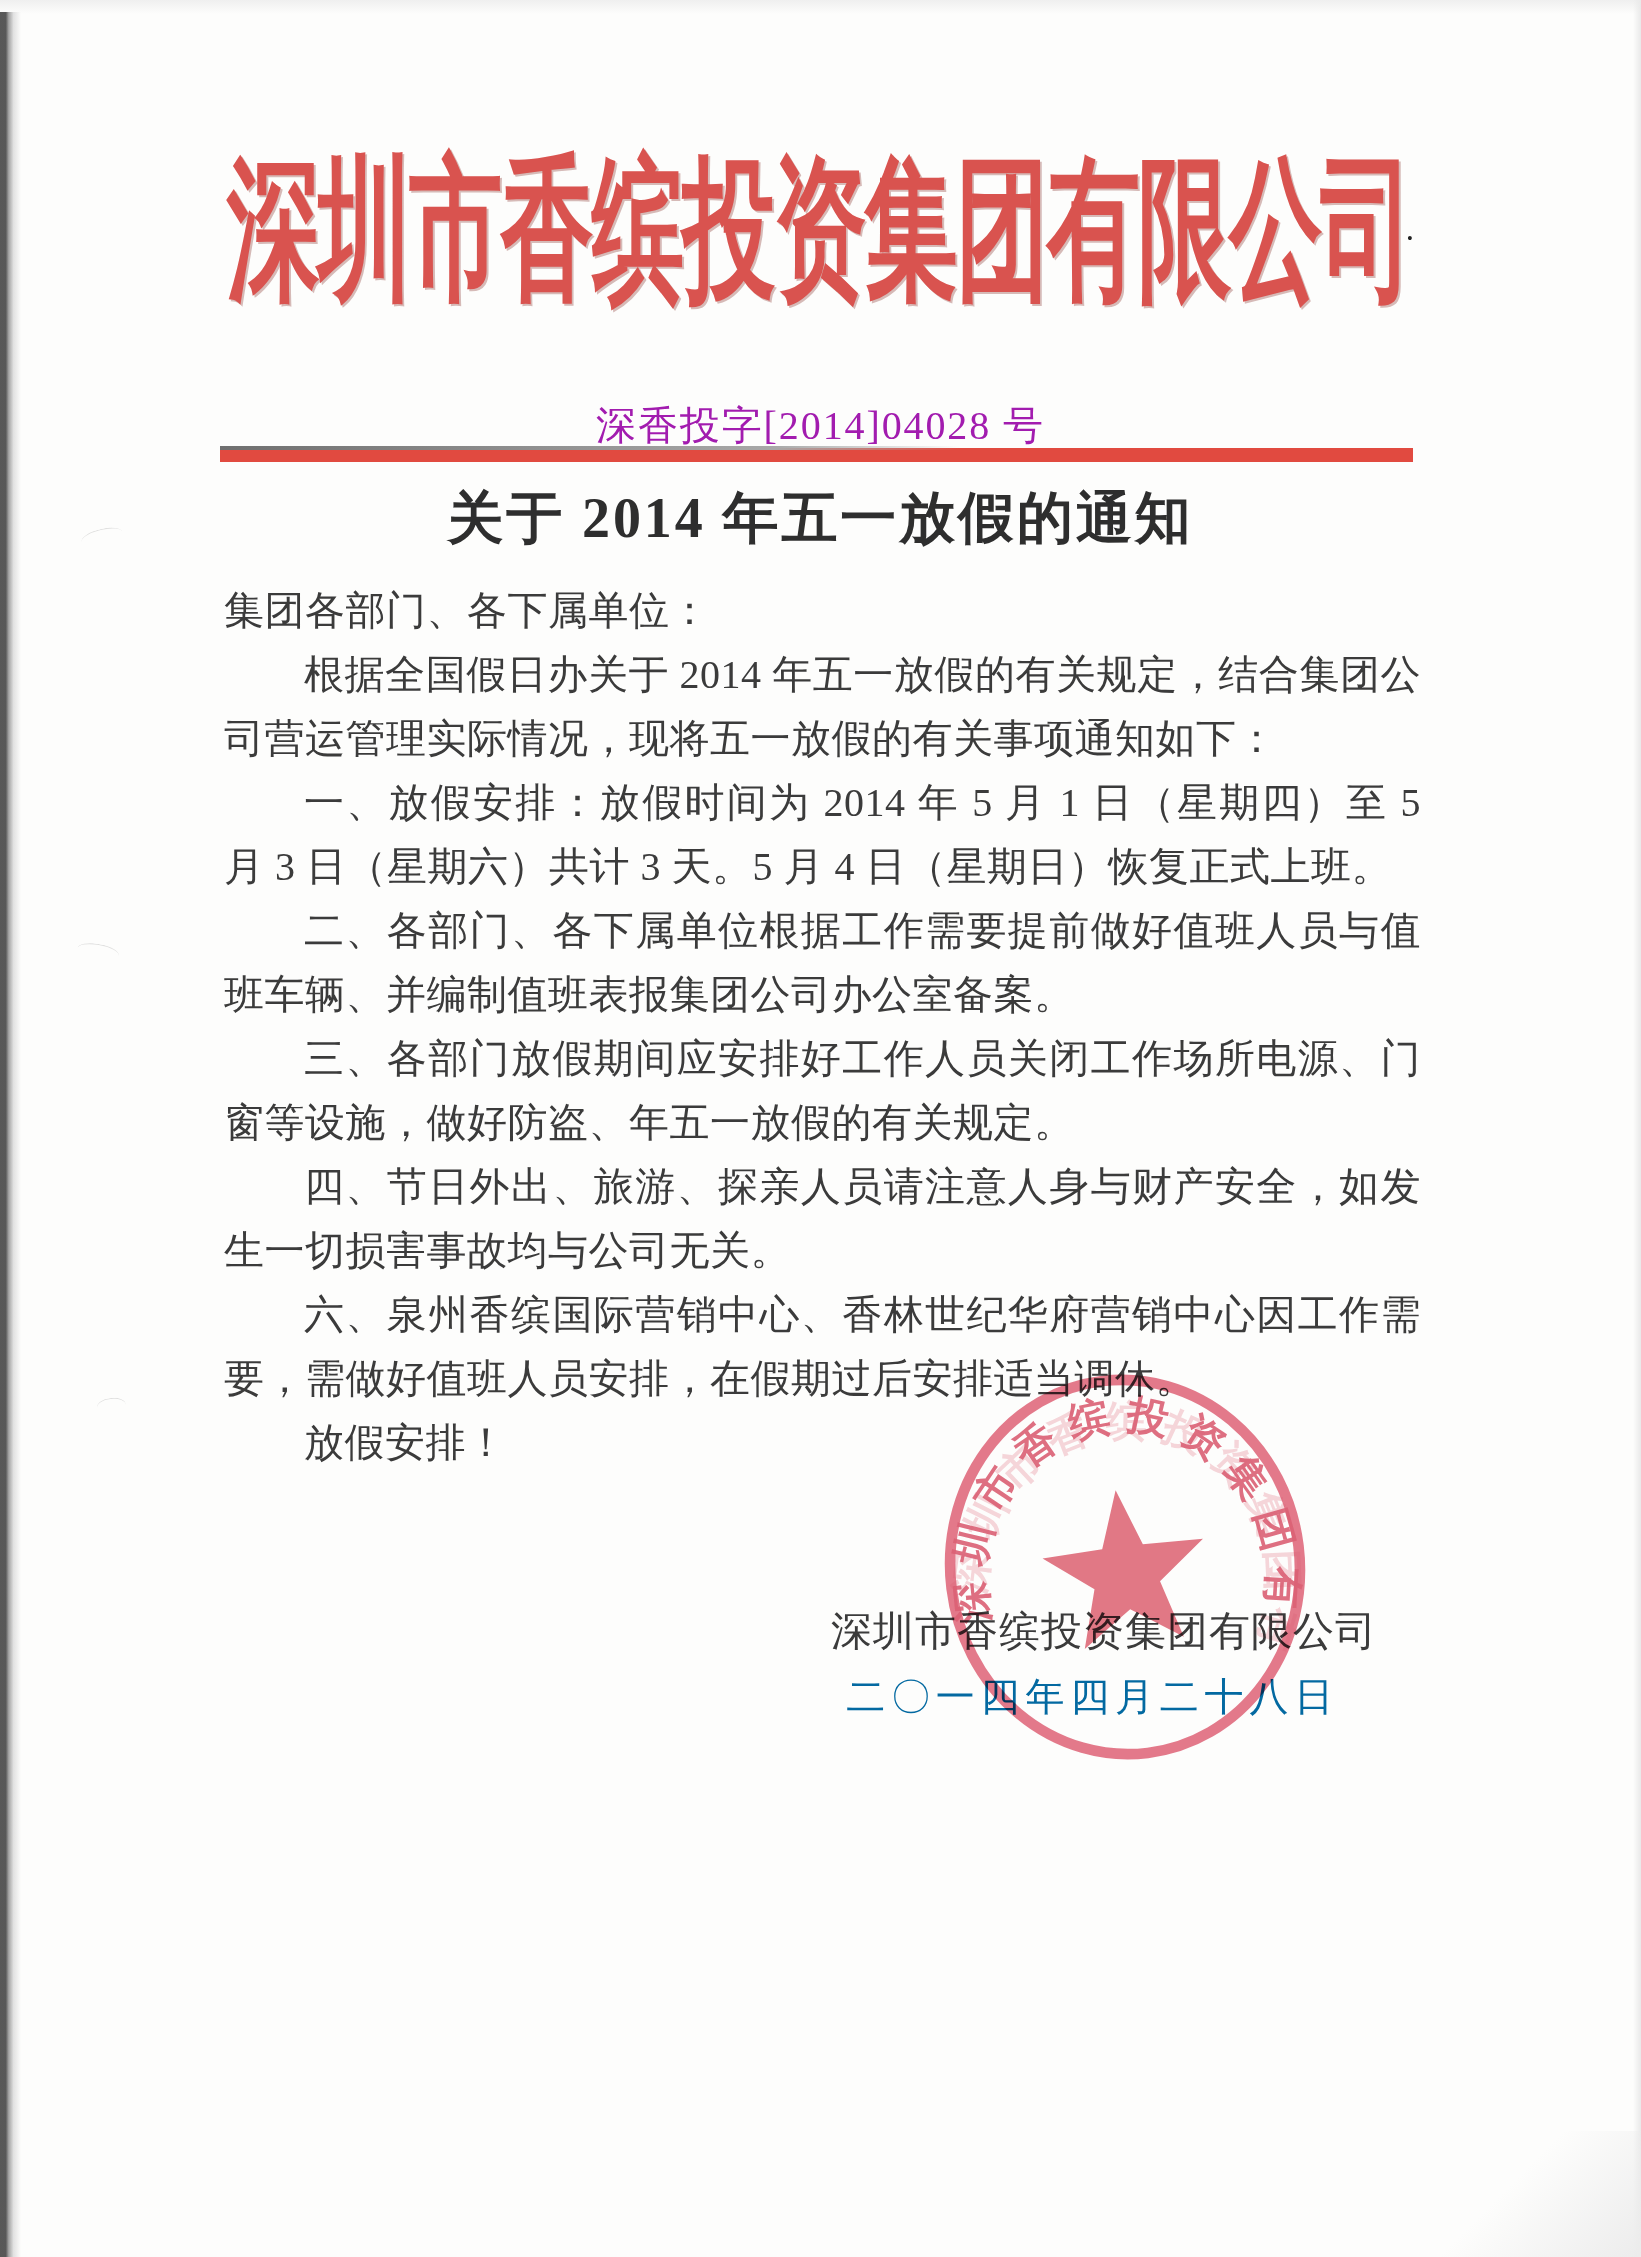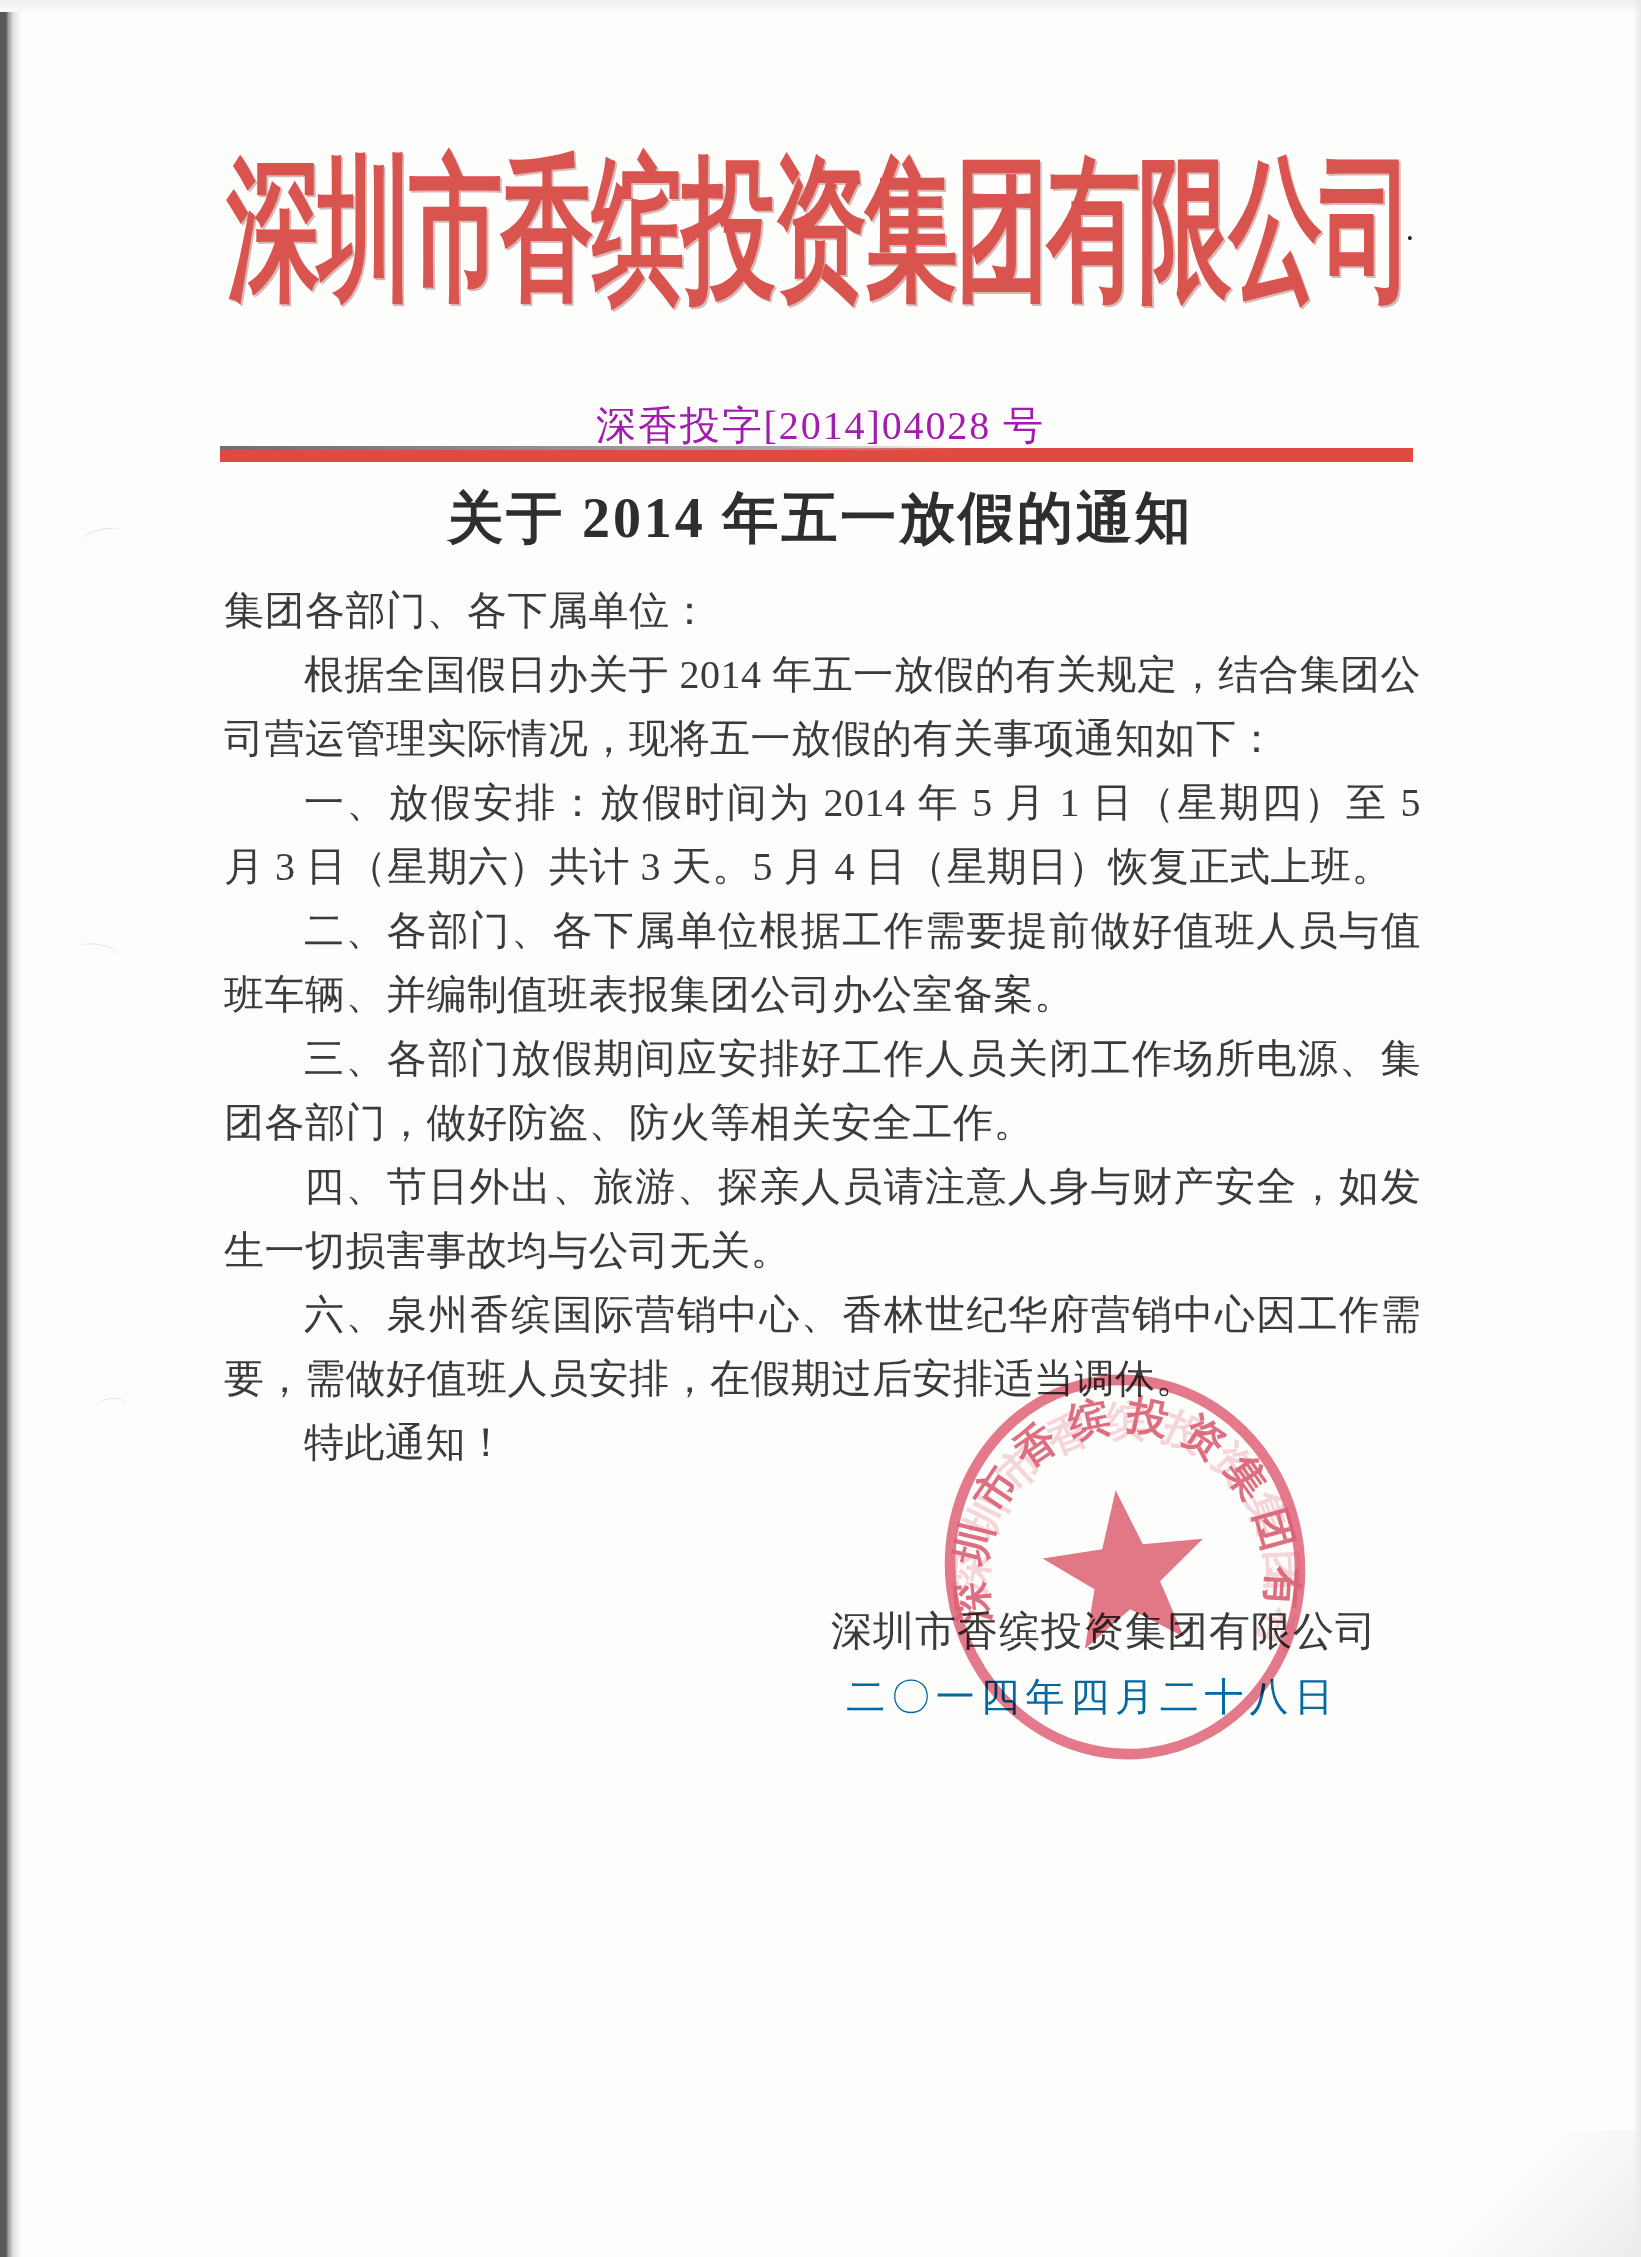--- a/index.html
+++ b/index.html
@@ -119,24 +119,24 @@
 
   <div class="red-rule"></div>
 
   <h1 class="notice-title">关于 2014 年五一放假的通知</h1>
 
   <div class="body">
     <p class="salutation">集团各部门、各下属单位：</p>
     <p>根据全国假日办关于 2014 年五一放假的有关规定，结合集团公司营运管理实际情况，现将五一放假的有关事项通知如下：</p>
     <p>一、放假安排：放假时间为 2014 年 5 月 1 日（星期四）至 5 月 3 日（星期六）共计 3 天。5 月 4 日（星期日）恢复正式上班。</p>
     <p>二、各部门、各下属单位根据工作需要提前做好值班人员与值班车辆、并编制值班表报集团公司办公室备案。</p>
-    <p>三、各部门放假期间应安排好工作人员关闭工作场所电源、集团各部门，做好防盗、防火等相关安全工作。</p>
+    <p>三、各部门放假期间应安排好工作人员关闭工作场所电源、门窗等设施，做好防盗、年五一放假的有关规定。</p>
     <p>四、节日外出、旅游、探亲人员请注意人身与财产安全，如发生一切损害事故均与公司无关。</p>
     <p>六、泉州香缤国际营销中心、香林世纪华府营销中心因工作需要，需做好值班人员安排，在假期过后安排适当调休。</p>
-    <p class="closing">特此通知！</p>
+    <p class="closing">放假安排！</p>
   </div>
 
   <div class="signature">深圳市香缤投资集团有限公司</div>
   <div class="issue-date">二〇一四年四月二十八日</div>
 
   <svg class="stamp" viewBox="0 0 405 420" aria-hidden="true">
     <g transform="rotate(-7 202 210)">
       <ellipse cx="202" cy="210" rx="181" ry="194" fill="none" stroke="#dc5168" stroke-width="11" opacity="0.85"></ellipse>
       <path id="sealArc" d="M 60 265 A 147 157 0 1 1 344 265" fill="none"></path>
 

